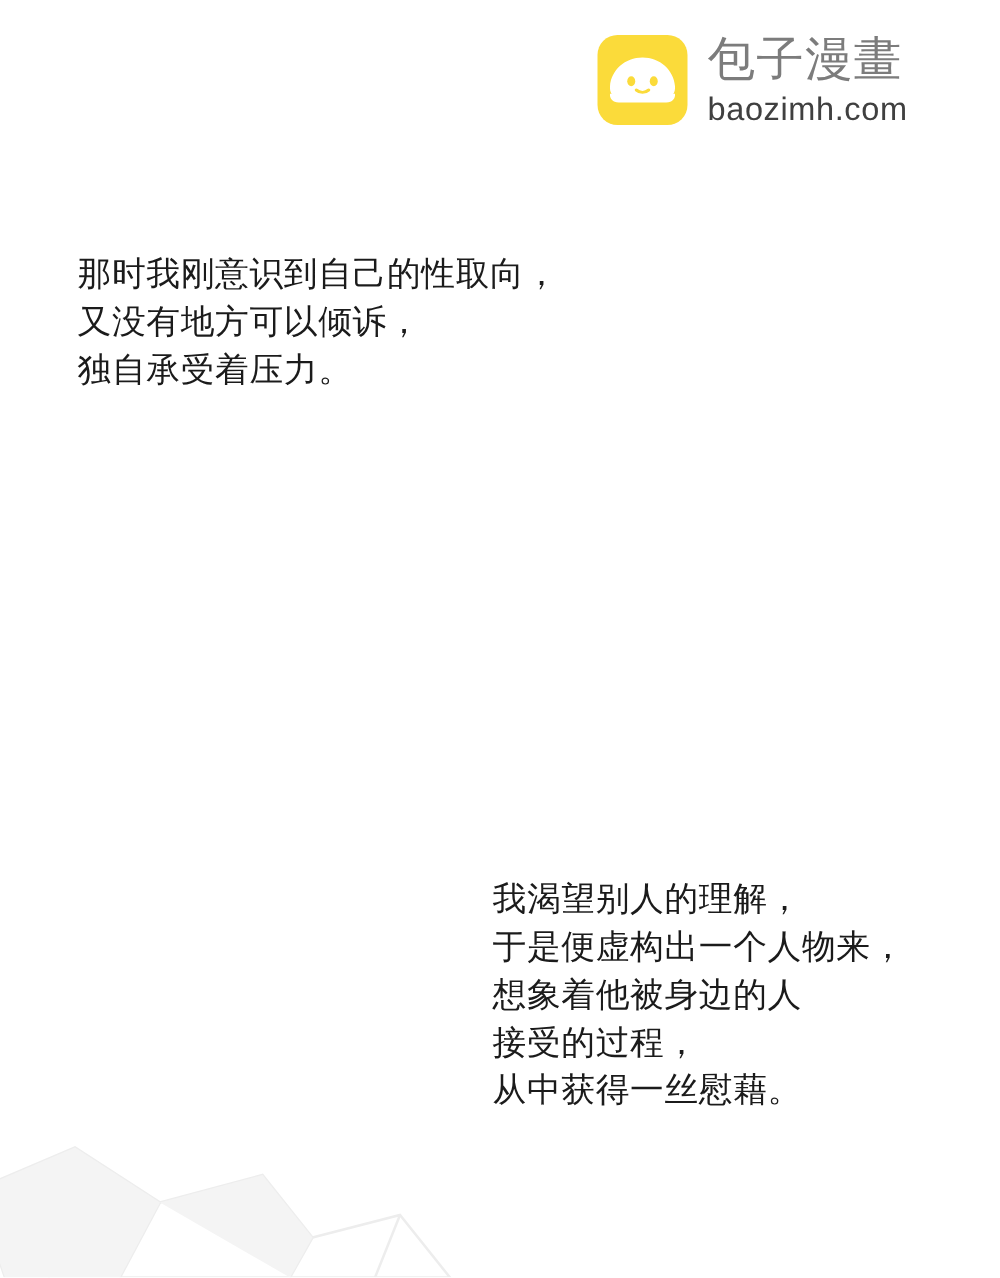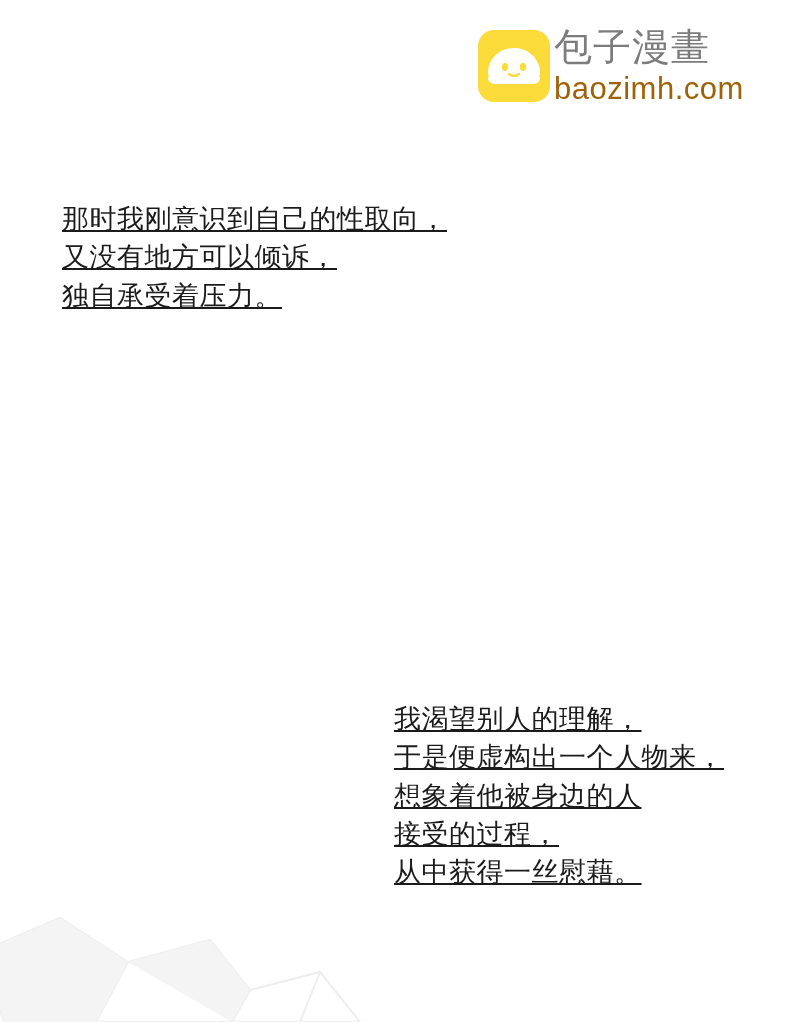--- a/index.html
+++ b/index.html
@@ -18,21 +18,21 @@
     overflow: hidden;
   }
 
   
   .watermark {
     position: absolute;
     top: 28px;
     left: 478px;
     display: flex;
     align-items: center;
-    gap: 4px;
+    gap: 16px;
   }
   .wm-badge {
     width: 72px;
     height: 72px;
     border-radius: 16px;
     background: #fbdb3a;
     display: flex;
     align-items: center;
     justify-content: center;
     flex: none;
@@ -44,35 +44,34 @@
     justify-content: center;
     line-height: 1;
   }
   .wm-title {
     font-size: 38px;
     color: #7c7c7c;
     letter-spacing: 1px;
     font-weight: 400;
   }
   .wm-sub {
-    font-size: 31px;
-    color: #a16207;
+    font-size: 26px;
+    color: #404040;
     letter-spacing: 0.5px;
     margin-top: 7px;
   }
 
   
   .narration {
     position: absolute;
     color: #1b1b1b;
     font-size: 27px;
     line-height: 1.42;
     white-space: pre-line;
     letter-spacing: 0.5px;
-    text-decoration: underline;
   }
   .narration-top {
     top: 200px;
     left: 62px;
   }
   .narration-bottom {
     top: 700px;
     left: 370px;
     margin-left: 24px;
   }

